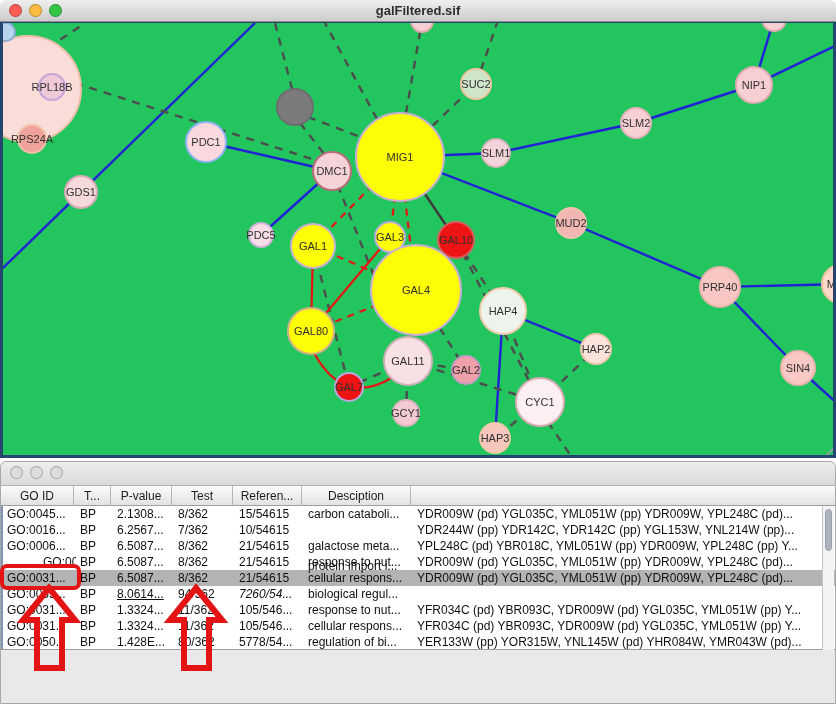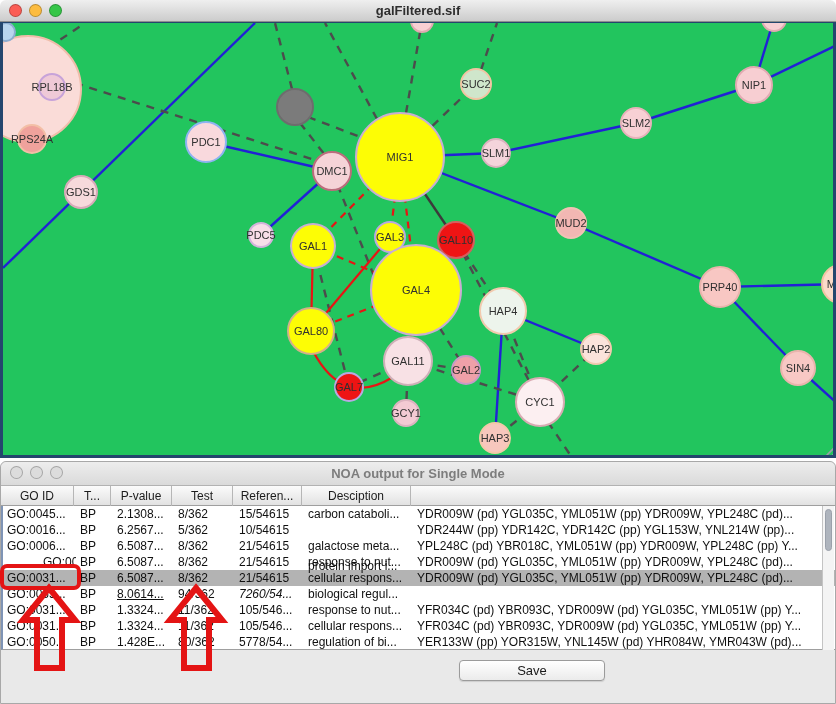--- a/index.html
+++ b/index.html
@@ -185,21 +185,20 @@
   </div>
 </div>
 
 <div class="win-bottom">
   <div class="titlebar2">
     <div class="lights">
       <span class="light" id="bl-close" style="background: rgb(220, 220, 220);"></span>
       <span class="light" id="bl-min" style="background: rgb(220, 220, 220);"></span>
       <span class="light" id="bl-zoom" style="background: rgb(220, 220, 220);"></span>
     </div>
-    <div class="title-text2">NOA output for Single Mode</div>
   </div>
   <div class="table-header" id="table-header">
       <div class="th" style="width: 73px;">GO ID</div>
       <div class="th" style="width: 37px;">T...</div>
       <div class="th" style="width: 61px;">P-value</div>
       <div class="th" style="width: 61px;">Test</div>
       <div class="th" style="width: 69px;">Referen...</div>
       <div class="th" style="width: 109px;">Desciption</div>
     </div>
   <div class="tbody" id="table-body">
@@ -209,21 +208,21 @@
         <div class="td" style="width: 61px;">2.1308...</div>
         <div class="td" style="width: 61px;">8/362</div>
         <div class="td" style="width: 69px;">15/54615</div>
         <div class="td" style="width: 109px;">carbon cataboli...</div>
         <div class="td" style="width: 412px;">YDR009W (pd) YGL035C, YML051W (pp) YDR009W, YPL248C (pd)...</div>
       </div>
       <div class="tr">
         <div class="td" style="width: 73px;">GO:0016...</div>
         <div class="td" style="width: 37px;">BP</div>
         <div class="td" style="width: 61px;">6.2567...</div>
-        <div class="td" style="width: 61px;">5/362</div>
+        <div class="td" style="width: 61px;">7/362</div>
         <div class="td" style="width: 69px;">10/54615</div>
         <div class="td" style="width: 109px; margin-top: 36px;">protein import i...</div>
         <div class="td" style="width: 412px;">YDR244W (pp) YDR142C, YDR142C (pp) YGL153W, YNL214W (pp)...</div>
       </div>
       <div class="tr">
         <div class="td" style="width: 73px;">GO:0006...</div>
         <div class="td" style="width: 37px;">BP</div>
         <div class="td" style="width: 61px;">6.5087...</div>
         <div class="td" style="width: 61px;">8/362</div>
         <div class="td" style="width: 69px;">21/54615</div>
@@ -280,20 +279,19 @@
         <div class="td" style="width: 61px;">1.428E...</div>
         <div class="td" style="width: 61px;">80/362</div>
         <div class="td" style="width: 69px;">5778/54...</div>
         <div class="td" style="width: 109px;">regulation of bi...</div>
         <div class="td" style="width: 412px;">YER133W (pp) YOR315W, YNL145W (pd) YHR084W, YMR043W (pd)...</div>
       </div>
     </div>
   <div class="scrollbar">
     <div class="thumb"></div>
   </div>
-  <div class="mac-btn" id="save-btn">Save</div>
 </div>
 
 <svg id="overlay">
     <rect x="2" y="566" width="77" height="22" rx="5" fill="none" stroke="#e41414" stroke-width="4"></rect>
     <polygon points="49,588 75,620 62,620 62,668 37,668 37,620 23,620" fill="none" stroke="#e41414" stroke-width="6" stroke-linejoin="miter"></polygon>
     <polygon points="196,588 222,620 209,620 209,668 184,668 184,620 170,620" fill="none" stroke="#e41414" stroke-width="6" stroke-linejoin="miter"></polygon>
   </svg>
 
 </body></html>

